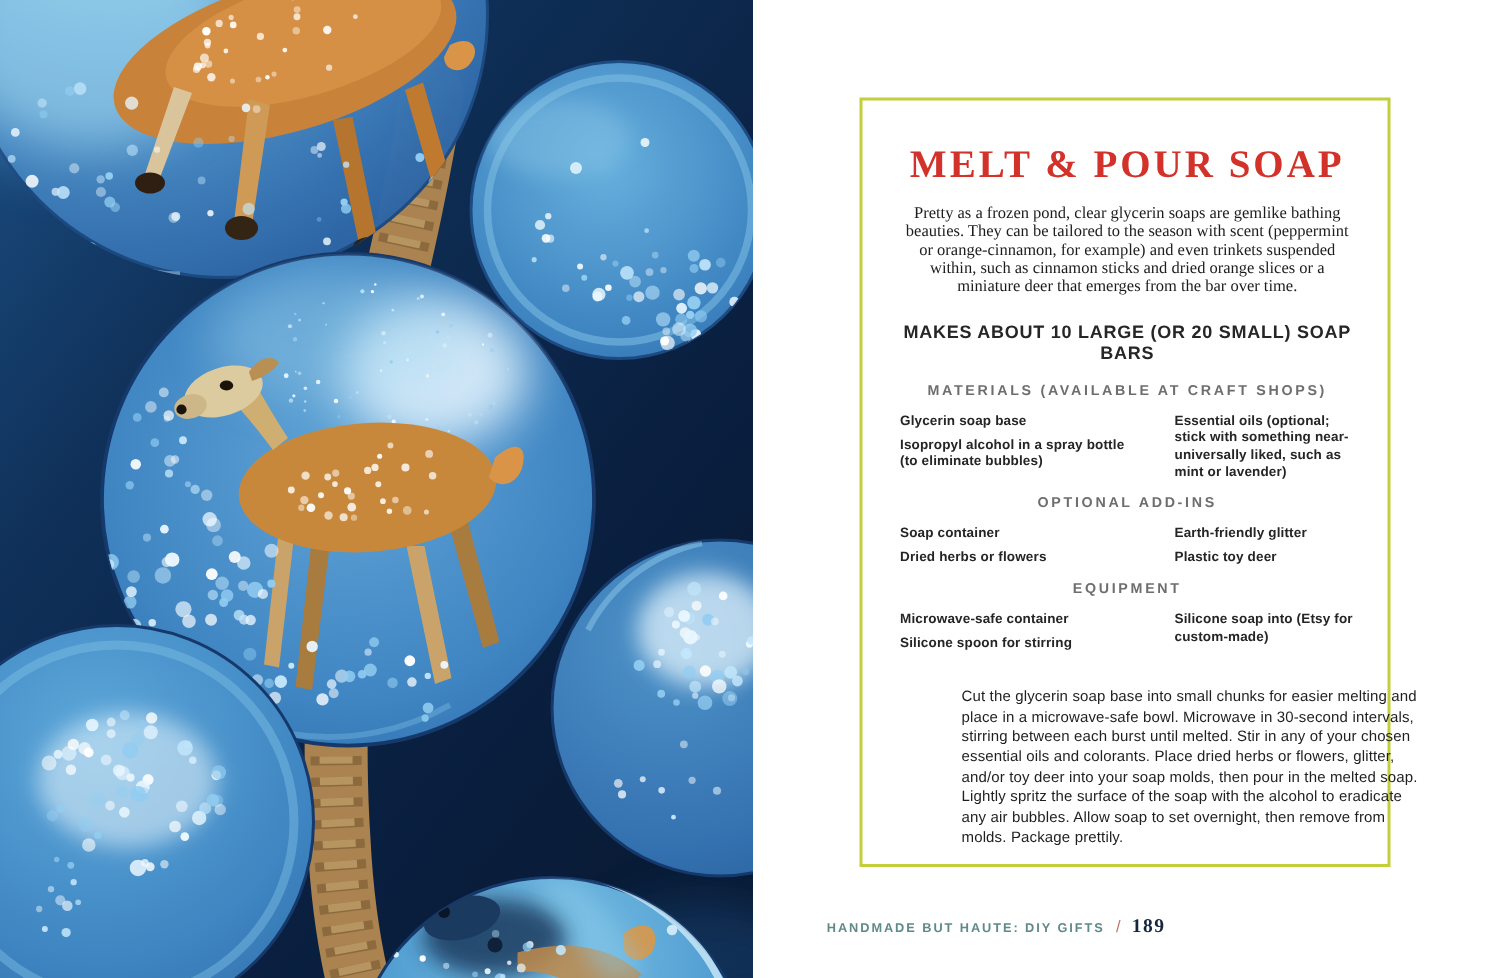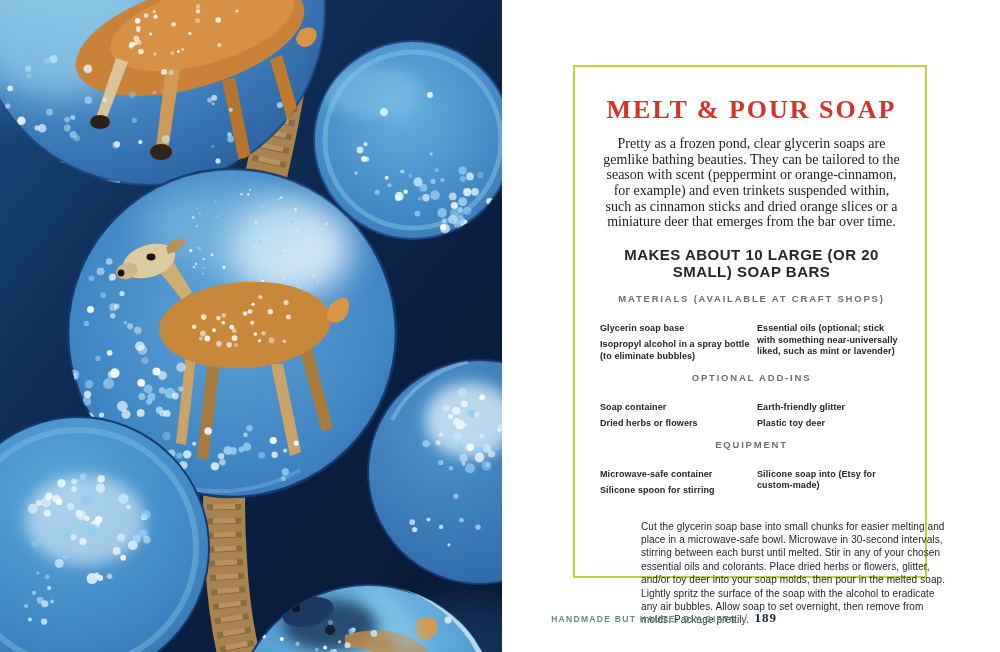--- a/index.html
+++ b/index.html
@@ -9,29 +9,29 @@
 
   
   .photo { position:absolute; left:0; top:0; width:502px; height:652px; overflow:hidden; }
   .photo svg { display:block; }
 
   
   .card { position:absolute; left:573px; top:65px; width:354px; height:513px;
           border:2.5px solid #c2cf3a; background:#ffffff; padding:20px 22px 0 25px; }
   .title { text-align:center; font-family:"Liberation Serif", serif; font-weight:bold;
            font-size:26px; letter-spacing:2px; color:#d3322a; margin-top:8px; }
-  .intro { text-align:center; font-family:"Liberation Serif", serif; font-size:14px;
+  .intro { text-align:center; font-family:"Liberation Serif", serif; font-size:11px;
            line-height:1.12; color:#1c1c1c; margin:11px auto 16px; width:302px; }
-  .yield { text-align:center; font-weight:bold; font-size:15px; letter-spacing:.5px;
+  .yield { text-align:center; font-weight:bold; font-size:12px; letter-spacing:.5px;
            color:#262626; margin-top:10px; }
   .sec-head { text-align:center; font-weight:bold; font-size:9.5px; letter-spacing:1.8px;
               color:#6e6e6e; }
   .sec-head.m1 { margin-top:13px; }
   .sec-head.m2 { margin-top:5px; }
-  .cols { display:flex; margin-top:19px; }
+  .cols { display:flex; margin-top:9px;gap:26px; }
   .col-l { width:157px; }
   .col-r { flex:1; }
   .item { font-weight:bold; font-size:9px; letter-spacing:.1px; line-height:1.28;
           color:#252525; margin-bottom:4.5px; }
   .steps { margin-top:19px; font-size:10px; line-height:1.34; color:#1f1f1f;
            letter-spacing:.1px; width:305px;margin-left:41px; }
 
   
   .folio { position:absolute; top:608px; right:38px; white-space:nowrap; }
   .folio .book { font-weight:bold; font-size:8.5px; letter-spacing:1.3px; color:#5f8a8a; }

